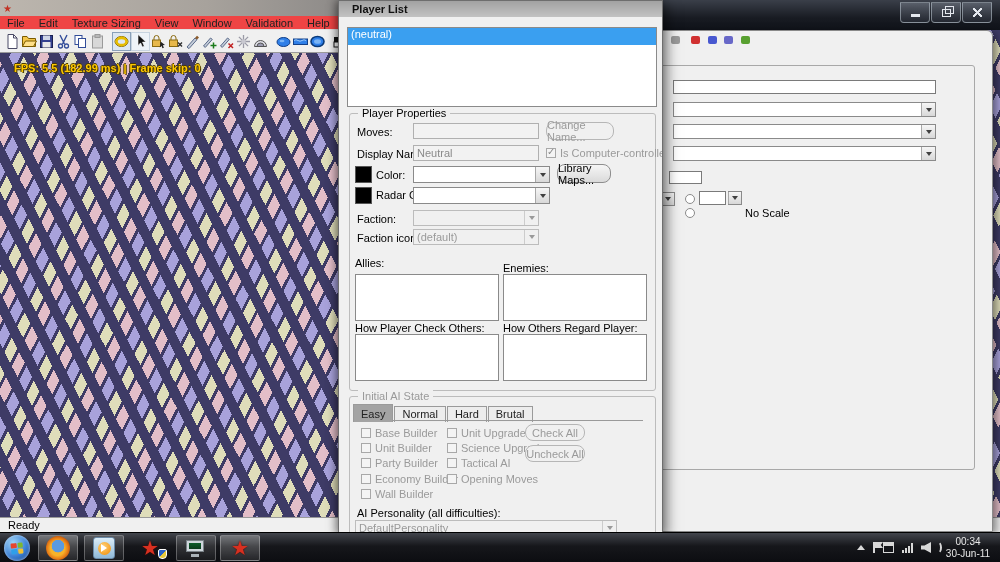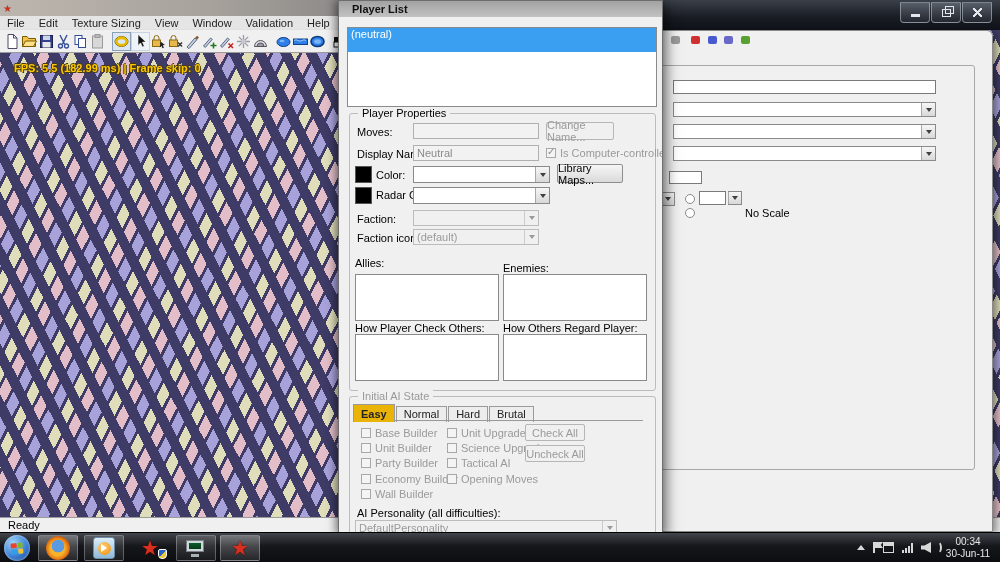--- a/index.html
+++ b/index.html
@@ -27,38 +27,38 @@
   .capbtns{position:absolute;right:8px;top:2px;display:flex;}
   .capbtn{width:28px;height:19px;margin-left:1px;border:1px solid rgba(190,200,210,.55);border-radius:0 0 4px 4px;
     background:linear-gradient(to bottom,rgba(120,128,140,.55),rgba(40,44,54,.8));display:flex;align-items:center;justify-content:center;}
   .glyph-min{width:9px;height:3px;background:#e4e8ee;margin-top:6px;}
   .glyph-restore{position:relative;width:7px;height:6px;border:1px solid #e4e8ee;}
   .glyph-restore::before{content:"";position:absolute;left:2px;top:-4px;width:7px;height:6px;border:1px solid #e4e8ee;}
   .glyph-close{width:9px;height:9px;
     background:linear-gradient(45deg,transparent 42%,#e4e8ee 42% 58%,transparent 58%),
                linear-gradient(-45deg,transparent 42%,#e4e8ee 42% 58%,transparent 58%);}
 
-  .menubar{left:0;top:16px;width:345px;height:14px;z-index:4;background:#e5e5e5;display:flex;align-items:center;border-bottom:1px solid #e0e0e0;box-sizing:border-box;}
+  .menubar{left:0;top:16px;width:345px;height:14px;z-index:4;background:#ef4444;display:flex;align-items:center;border-bottom:1px solid #e0e0e0;box-sizing:border-box;}
   .menu-item{padding:0 7px;font-size:11px;color:#222;}
   .toolbar{left:0;top:30px;width:345px;height:23px;z-index:4;background:#f0f0f0;display:flex;align-items:center;padding-left:4px;box-sizing:border-box;border-bottom:1px solid #9a9a9a;}
   .tool{width:19px;height:19px;display:flex;align-items:center;justify-content:center;}
   .tool svg{width:17px;height:17px;}
   .tool.pressed{border:1px solid #8aa0b8;background:#dde6f0;box-sizing:border-box;}
   .tool.litebox{border:1px solid #c8d4e0;background:#eef3f8;box-sizing:border-box;}
   .tsep{width:1px;height:17px;background:#b0b0b0;margin:0 3px;}
 
   .statusbar{left:0;top:517px;width:1000px;height:15px;z-index:2;background:#f0f0f0;border-top:1px solid #9a9a9a;box-sizing:border-box;padding:1px 0 0 8px;color:#000;}
 
   
   .tbox{position:absolute;background:#f2f2f2;border:1px solid #b0b0b0;box-sizing:border-box;padding:1px 3px;color:#8a8a8a;overflow:hidden;white-space:nowrap;}
   .tbox.white{background:#fff;border-color:#7a7a7a;color:#000;}
   .lbox{position:absolute;background:#fff;border:1px solid #8a8a8a;box-sizing:border-box;overflow:hidden;}
-  .sel-item{height:24px;background:#3a9ff0;color:#fff;padding:0 3px;line-height:13px;}
+  .sel-item{height:17px;background:#3a9ff0;color:#fff;padding:0 3px;line-height:13px;}
   .btn{position:absolute;display:flex;align-items:center;justify-content:center;font-size:11px;box-sizing:border-box;
-    background:linear-gradient(#f6f6f6,#dadada);border:1px solid #8e8e8e;border-radius:2px;color:#000;}
+    background:linear-gradient(#f6f6f6,#dadada);border:1px solid #8e8e8e;border-radius:8px;color:#000;}
   .btn.dis{color:#9a9a9a;border-color:#b6b6b6;background:#f0f0f0;}
   .combo{position:absolute;background:#fff;border:1px solid #8a8a8a;box-sizing:border-box;}
   .combo .val{position:absolute;left:3px;top:1px;right:15px;overflow:hidden;white-space:nowrap;color:#000;}
   .combo .dd{position:absolute;right:0;top:0;bottom:0;width:13px;background:linear-gradient(#f6f6f6,#d8d8d8);border-left:1px solid #a8a8a8;display:flex;align-items:center;justify-content:center;}
   .combo.dis{background:#f0f0f0;border-color:#bcbcbc;}
   .combo.dis .val{color:#9a9a9a;}
   .combo.dis .dd{background:#f0f0f0;border-left-color:#cccccc;}
   .arr{width:0;height:0;border:3px solid transparent;border-top:4px solid #404040;margin-top:3px;}
   .dis .arr,.arr.dis{border-top-color:#9a9a9a;}
   .group{position:absolute;border:1px solid #bcbcbc;border-radius:3px;box-sizing:border-box;}
@@ -72,21 +72,21 @@
   .radio{position:absolute;width:10px;height:10px;border:1px solid #8a8a8a;border-radius:50%;background:#fff;box-sizing:border-box;}
   .swatch{position:absolute;width:15px;height:15px;background:#000;border:1px solid #555;}
 
   
   .pldlg{left:338px;top:0;width:325px;height:534px;z-index:6;background:#f0f0f0;
     border:1px solid #6e6e6e;box-sizing:border-box;box-shadow:4px 4px 12px rgba(0,0,0,.5),-3px 0 8px rgba(0,0,0,.35);overflow:hidden;}
   .dlg-title{position:absolute;left:0;top:0;right:0;height:16px;background:linear-gradient(#a2a2a2,#c2c2c2);
     display:flex;align-items:center;padding-left:13px;font-weight:bold;color:#111;}
   .tabs{position:absolute;display:flex;align-items:flex-end;}
   .tab{border:1px solid #9a9a9a;border-bottom:none;background:#ededed;padding:1px 7px 2px;margin-right:1px;color:#222;}
-  .tab.active{background:#eab308;font-weight:bold;padding-top:3px;position:relative;z-index:2;}
+  .tab.active{background:#a3a3a3;font-weight:normal;padding-top:3px;position:relative;z-index:2;}
   .tabline{position:absolute;height:1px;background:#9a9a9a;}
 
   
   .bgdlg{left:345px;top:30px;width:648px;height:502px;z-index:5;background:#f0f0f0;
     border:1px solid #8a8a8a;border-radius:0 6px 0 0;box-sizing:border-box;box-shadow:3px 3px 10px rgba(0,0,0,.5);}
   .minidot{position:absolute;width:9px;height:8px;border-radius:2px;}
 
   
   .taskbar{left:0;top:532px;width:1000px;height:30px;z-index:10;
     background:linear-gradient(#42454c,#16171b 45%,#0c0d11);border-top:1px solid #000;box-sizing:border-box;display:flex;align-items:center;}
@@ -364,21 +364,21 @@
     </div>
 
     <span class="swatch" style="left:16px;top:165px;"></span>
     <span class="lab" style="left:37px;top:168px;">Color:</span>
     <div class="combo" style="left:74px;top:165px;width:137px;height:17px;">
       <span class="val"></span>
       <span class="dd">
           <span class="arr"></span>
         </span>
     </div>
-    <div class="btn" style="left:218px;top:163px;width:66px;height:19px;">Library Maps...</div>
+    <div class="btn" style="left:218px;top:163px;width:54px;height:19px;">Library Maps...</div>
 
     <span class="swatch" style="left:16px;top:186px;"></span>
     <span class="lab" style="left:37px;top:188px;">Radar Color:</span>
     <div class="combo" style="left:74px;top:186px;width:137px;height:17px;">
       <span class="val"></span>
       <span class="dd">
           <span class="arr"></span>
         </span>
     </div>
 

